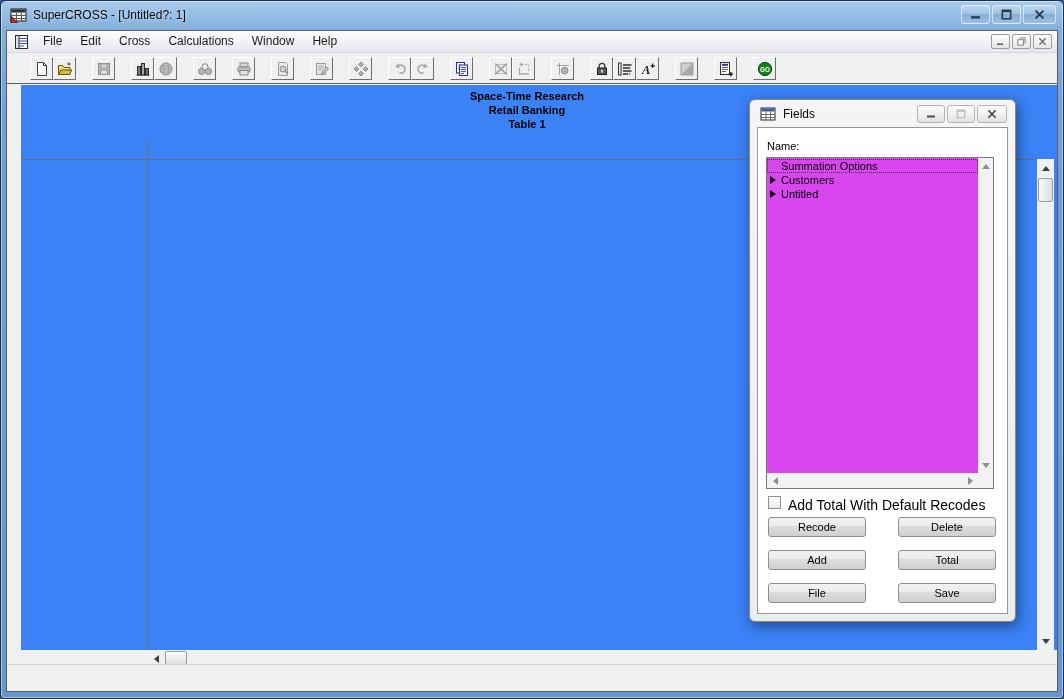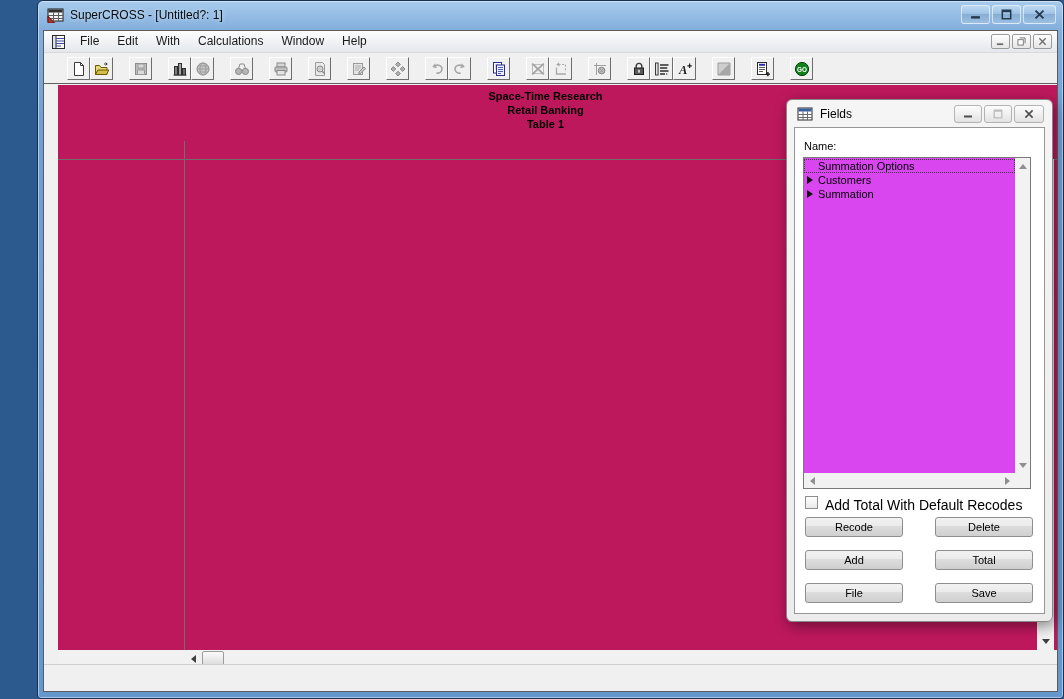--- a/index.html
+++ b/index.html
@@ -3,21 +3,21 @@
 <meta charset="utf-8">
 <style>
   * { box-sizing: border-box; margin: 0; padding: 0; }
   html,body { width:1064px; height:699px; overflow:hidden;
     font-family:"Liberation Sans", sans-serif; background:#2d5a8e; }
 
   
   .win { position:absolute; inset:0; border-radius:6px 6px 4px 4px;
     background:linear-gradient(180deg,#a7cbec 0,#84afdc 28px,#6f9fd3 120px,#6497cd 100%);
     border:1px solid #17304f;
-    box-shadow:inset 0 0 0 1px rgba(255,255,255,.45);margin-left:37px; }
+    box-shadow:inset 0 0 0 1px rgba(255,255,255,.45); }
 
   
   .titlebar { position:absolute; left:0; top:0; right:0; height:29px; }
   .app-icon { position:absolute; left:9px; top:6px; width:18px; height:16px; }
   .title-text { position:absolute; left:32px; top:7px; font-size:12px; color:#08090a;
     text-shadow:0 0 4px #d7e9f9; white-space:nowrap; }
   .capbtns { position:absolute; right:7px; top:4px; display:flex; gap:2px; }
   .capbtn { width:29px; height:19px; border:1px solid rgba(250,253,255,.62); border-radius:3px;
     background:linear-gradient(180deg,rgba(255,255,255,.30),rgba(255,255,255,.08) 45%,rgba(20,40,70,.10) 50%,rgba(255,255,255,.14));
     color:#243a50; display:flex; align-items:center; justify-content:center; }
@@ -43,21 +43,21 @@
   .toolbar { position:absolute; left:0; right:0; top:23px; height:30px;
     background:#f0f0f0; border-bottom:1px solid #5f5f5f; display:flex; align-items:flex-start; }
   #toolbar-buttons { display:flex; padding-left:23px; padding-top:3px; }
   .tbtn { width:23px; height:23px; flex:0 0 auto; background:#f0f0f0;
     border:1px solid; border-color:#ffffff #6d6d6d #6d6d6d #ffffff;
     display:flex; align-items:center; justify-content:center; }
   .tbtn.gap { margin-left:16px; }
   .ticon, .ticon svg { width:16px; height:16px; display:block; }
 
   
-  .canvas { position:absolute; left:14px; right:0; top:54px; height:584px; background:#be185d; overflow:hidden; }
+  .canvas { position:absolute; left:14px; right:0; top:54px; height:584px; background:#3b82f6; overflow:hidden; }
   #table-header { position:absolute; top:4px; left:0; right:24px; text-align:center; }
   .hline { font-size:11px; font-weight:bold; color:#000; line-height:14px; }
   .grid-vline { position:absolute; left:126px; top:56px; width:1px; height:509px; background:#6e6e6e; }
   .grid-hline { position:absolute; left:0; top:74px; width:1030px; height:1px; background:#6e6e6e; }
 
   .vsb { position:absolute; right:3px; top:74px; width:17px; height:491px; background:#f1f1f1; }
   .vsb .arr { position:absolute; left:0; width:17px; height:16px; display:flex; align-items:center; justify-content:center; }
   .vsb .arr.up { top:1px; } .vsb .arr.down { bottom:1px; }
   .vthumb { position:absolute; left:1px; top:19px; width:15px; height:24px;
     background:linear-gradient(90deg,#fbfbfb,#dcdcdc); border:1px solid #9c9c9c; border-radius:2px; }
@@ -169,21 +169,21 @@
       <span class="mdi-icon">
         <svg viewBox="0 0 17 16">
             <rect x="2.5" y="1.5" width="12" height="13" fill="#fff" stroke="#2b2b2b"></rect>
             <rect x="2.5" y="1.5" width="3.5" height="13" fill="#dfe3ee" stroke="#2b2b2b"></rect>
             <path d="M6 4.5h8M6 7h8M6 9.5h8M6 12h5" stroke="#3c4c9e"></path>
           </svg>
       </span>
       <div class="menu-items" id="menu-items">
           <span class="menu-item">File</span>
           <span class="menu-item">Edit</span>
-          <span class="menu-item">With</span>
+          <span class="menu-item">Cross</span>
           <span class="menu-item">Calculations</span>
           <span class="menu-item">Window</span>
           <span class="menu-item">Help</span>
         </div>
       <div class="mdi-btns">
         <div class="mdibtn">
             <svg viewBox="0 0 10 10">
               <rect x="1" y="7" width="7" height="2" fill="currentColor"></rect>
             </svg>
           </div>
@@ -469,21 +469,21 @@
         <div id="fields-list-items">
             <div class="fl-row sel">
               <span class="fl-label">Summation Options</span>
             </div>
             <div class="fl-row">
               <span class="fl-arrow"></span>
               <span class="fl-label">Customers</span>
             </div>
             <div class="fl-row">
               <span class="fl-arrow"></span>
-              <span class="fl-label">Summation</span>
+              <span class="fl-label">Untitled</span>
             </div>
           </div>
         <div class="lb-vsb gray">
           <div class="arr up">
               <div class="tri tri-up"></div>
             </div>
           <div class="arr down">
               <div class="tri tri-down"></div>
             </div>
         </div>

